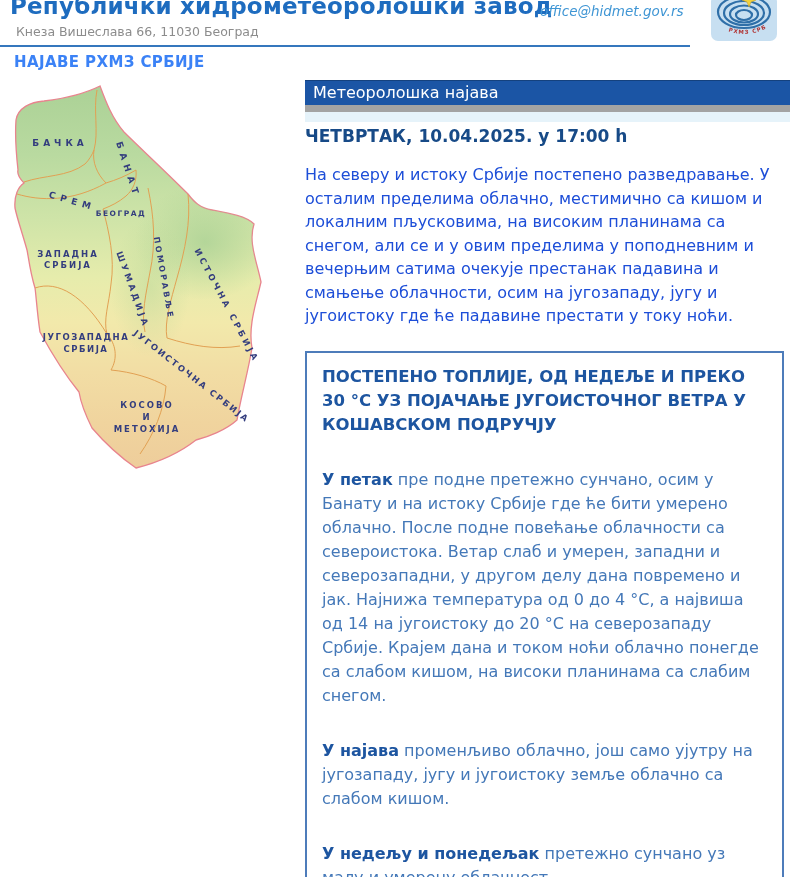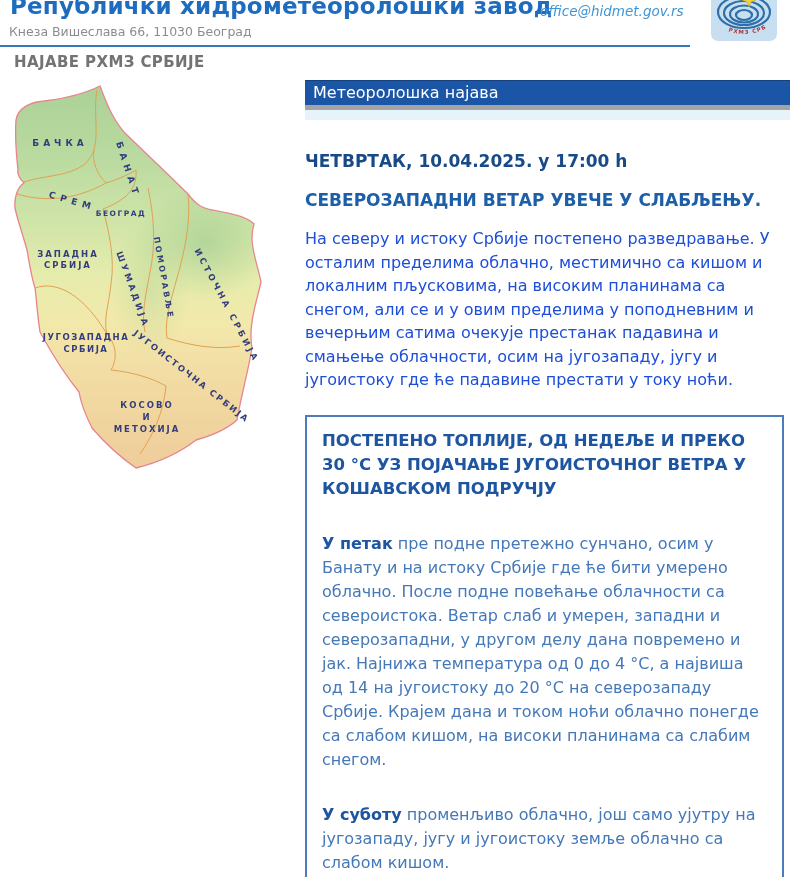--- a/index.html
+++ b/index.html
@@ -2,39 +2,39 @@
 <html><head>
 <meta charset="utf-8">
 <style>
   html,body{margin:0;padding:0;background:#fff;}
   .page{position:relative;width:790px;height:877px;background:#ffffff;overflow:hidden;
         font-family:"DejaVu Sans",sans-serif;}
 
   
   .site-title{position:absolute;left:10px;top:-7px;margin:0;font-size:23px;font-weight:bold;
               color:#1e6cbf;letter-spacing:0.2px;}
-  .address{position:absolute;left:9px;top:24px;font-size:12.5px;color:#8c8c8c;}
+  .address{position:absolute;left:16px;top:24px;font-size:12.5px;color:#8c8c8c;}
   .email{position:absolute;left:540px;top:3px;font-size:13.5px;color:#3e95d4;text-decoration:none;cursor:pointer;font-style:italic;}
   .header-rule{position:absolute;left:0;top:45px;width:690px;border-top:2px solid #3577bd;}
   .logo{position:absolute;left:711px;top:-5px;width:66px;height:46px;background:#c7dff1;
         border-radius:7px;overflow:hidden;cursor:pointer;}
   .section-title{position:absolute;left:14px;top:53px;font-size:15px;font-weight:bold;
-                 color:#737373;letter-spacing:0.4px;}
+                 color:#3b82f6;letter-spacing:0.4px;}
 
   
   .map{position:absolute;left:0;top:82px;width:268px;height:392px;}
   .map svg{display:block;}
   .map text{fill:#333d7e;font-family:"DejaVu Sans",sans-serif;font-weight:bold;}
 
   
   .content{position:absolute;left:305px;top:80px;width:485px;}
-  .banner{background:#1b55a5;border-top:1px solid #14417e;border-bottom:5px solid #a3a3a3;
+  .banner{background:#1b55a5;border-top:1px solid #14417e;border-bottom:7px solid #a3a3a3;
           color:#ffffff;font-size:16px;height:24px;line-height:24px;padding-left:8px;}
   .strip{background:#e6f3fa;height:10px;}
-  .date{margin-top:31px;font-size:17px;font-weight:bold;color:#174a87;}
+  .date{margin-top:4px;font-size:17px;font-weight:bold;color:#174a87;}
   .headline{margin-top:19px;font-size:17px;font-weight:bold;color:#1c5fa8;}
   .intro{margin:17px 0 0 0;font-size:16px;line-height:23.5px;color:#1d4ed8;width:482px;}
   .box{margin-top:23px;width:479px;box-sizing:border-box;border:2px solid #4d7cba;
        padding:12px 14px 14px 15px;}
   .box-heading{font-size:16.5px;line-height:24px;font-weight:bold;color:#1d55a0;}
   .box p{margin:31px 0 0 0;font-size:16px;line-height:24px;color:#4478b8;}
   .box p strong{color:#1d55a0;}
 </style>
 </head>
 <body>
@@ -141,28 +141,27 @@
     </svg>
   </div>
 
   <div class="content">
     <div class="banner">
       <span>Метеоролошка најава</span>
     </div>
     <div class="strip"></div>
 
     <div class="date">ЧЕТВРТАК, 10.04.2025. у 17:00 h</div>
-    <div class="headline">СЕВЕРОЗАПАДНИ ВЕТАР УВЕЧЕ У СЛАБЉЕЊУ.</div>
     <p class="intro">На северу и истоку Србије постепено разведравање. У осталим пределима облачно, местимично са кишом и локалним пљусковима, на високим планинама са снегом, али се и у овим пределима у поподневним и вечерњим сатима очекује престанак падавина и смањење облачности, осим на југозападу, југу и југоистоку где ће падавине престати у току ноћи.</p>
 
     <div class="box">
       <div class="box-heading">ПОСТЕПЕНО ТОПЛИЈЕ, ОД НЕДЕЉЕ И ПРЕКО 30 °С УЗ ПОЈАЧАЊЕ ЈУГОИСТОЧНОГ ВЕТРА У КОШАВСКОМ ПОДРУЧЈУ</div>
 
       <p><strong>У петак</strong><span> пре подне претежно сунчано, осим у Банату и на истоку Србије где ће бити умерено облачно. После подне повећање облачности са североистока. Ветар слаб и умерен, западни и северозападни, у другом делу дана повремено и јак. Најнижа температура од 0 до 4 °C, а највиша од 14 на југоистоку до 20 °C на северозападу Србије. Крајем дана и током ноћи облачно понегде са слабом кишом, на високи планинама са слабим снегом.</span></p>
 
-      <p><strong>У суботу</strong><span> променљиво облачно, још само ујутру на југозападу, југу и југоистоку земље облачно са слабом кишом.</span></p>
+      <p><strong>У најава</strong><span> променљиво облачно, још само ујутру на југозападу, југу и југоистоку земље облачно са слабом кишом.</span></p>
 
       <p><strong>У недељу и понедељак</strong><span> претежно сунчано уз малу и умерену облачност.</span></p>
 
     </div>
   </div>
 
 </div>
 
 </body></html>

